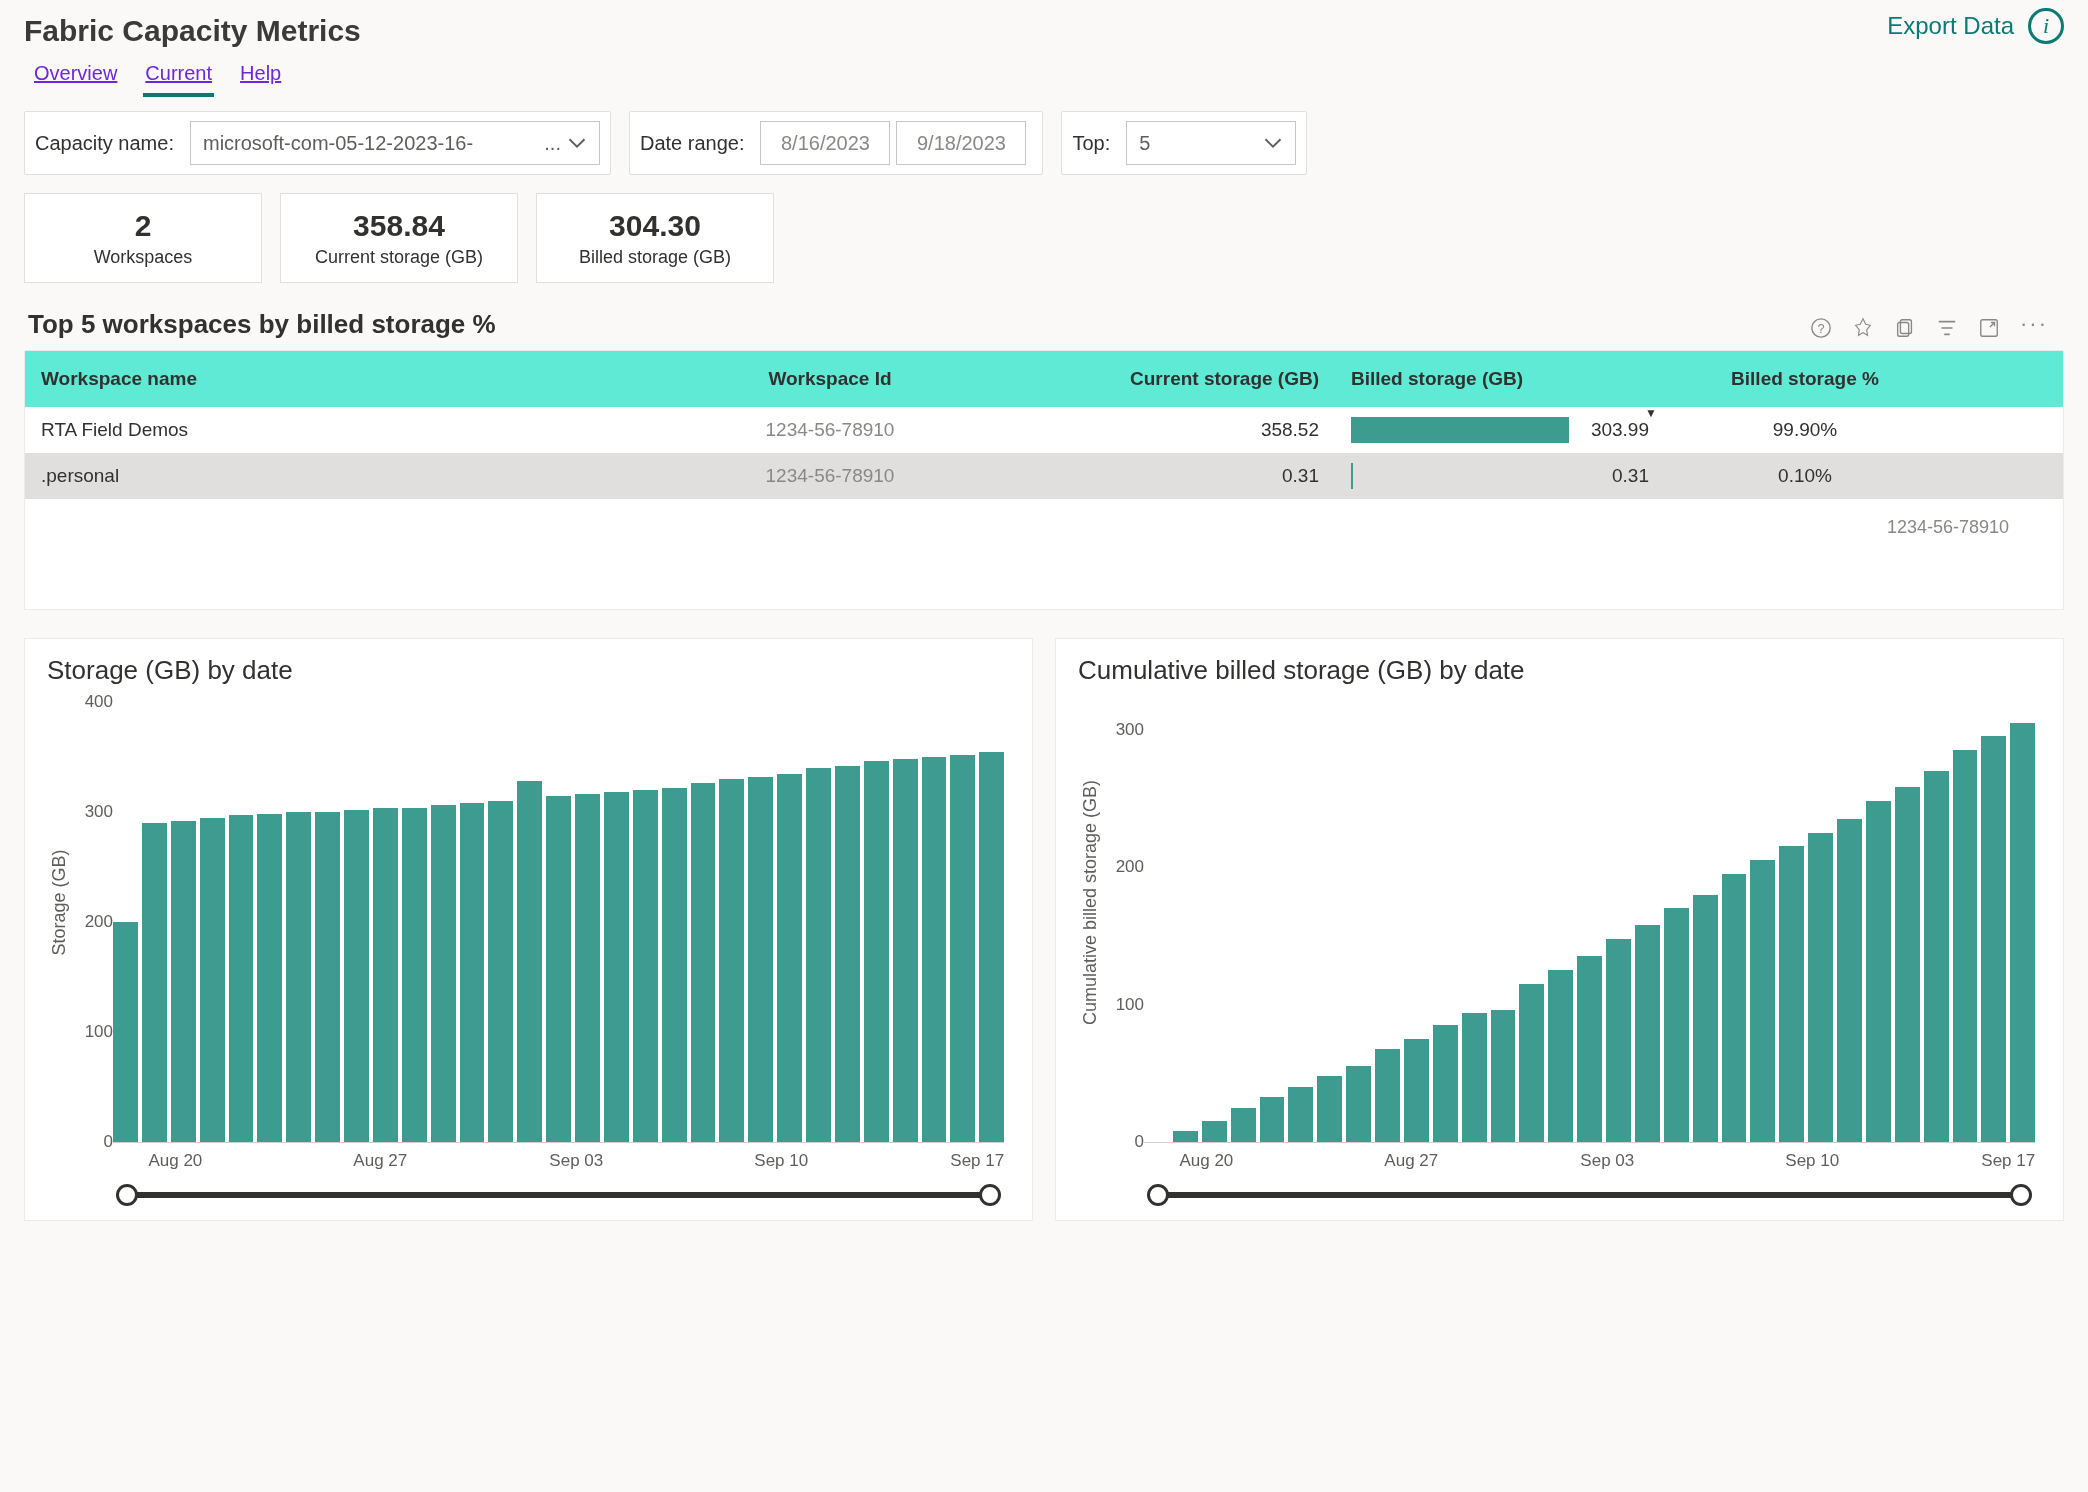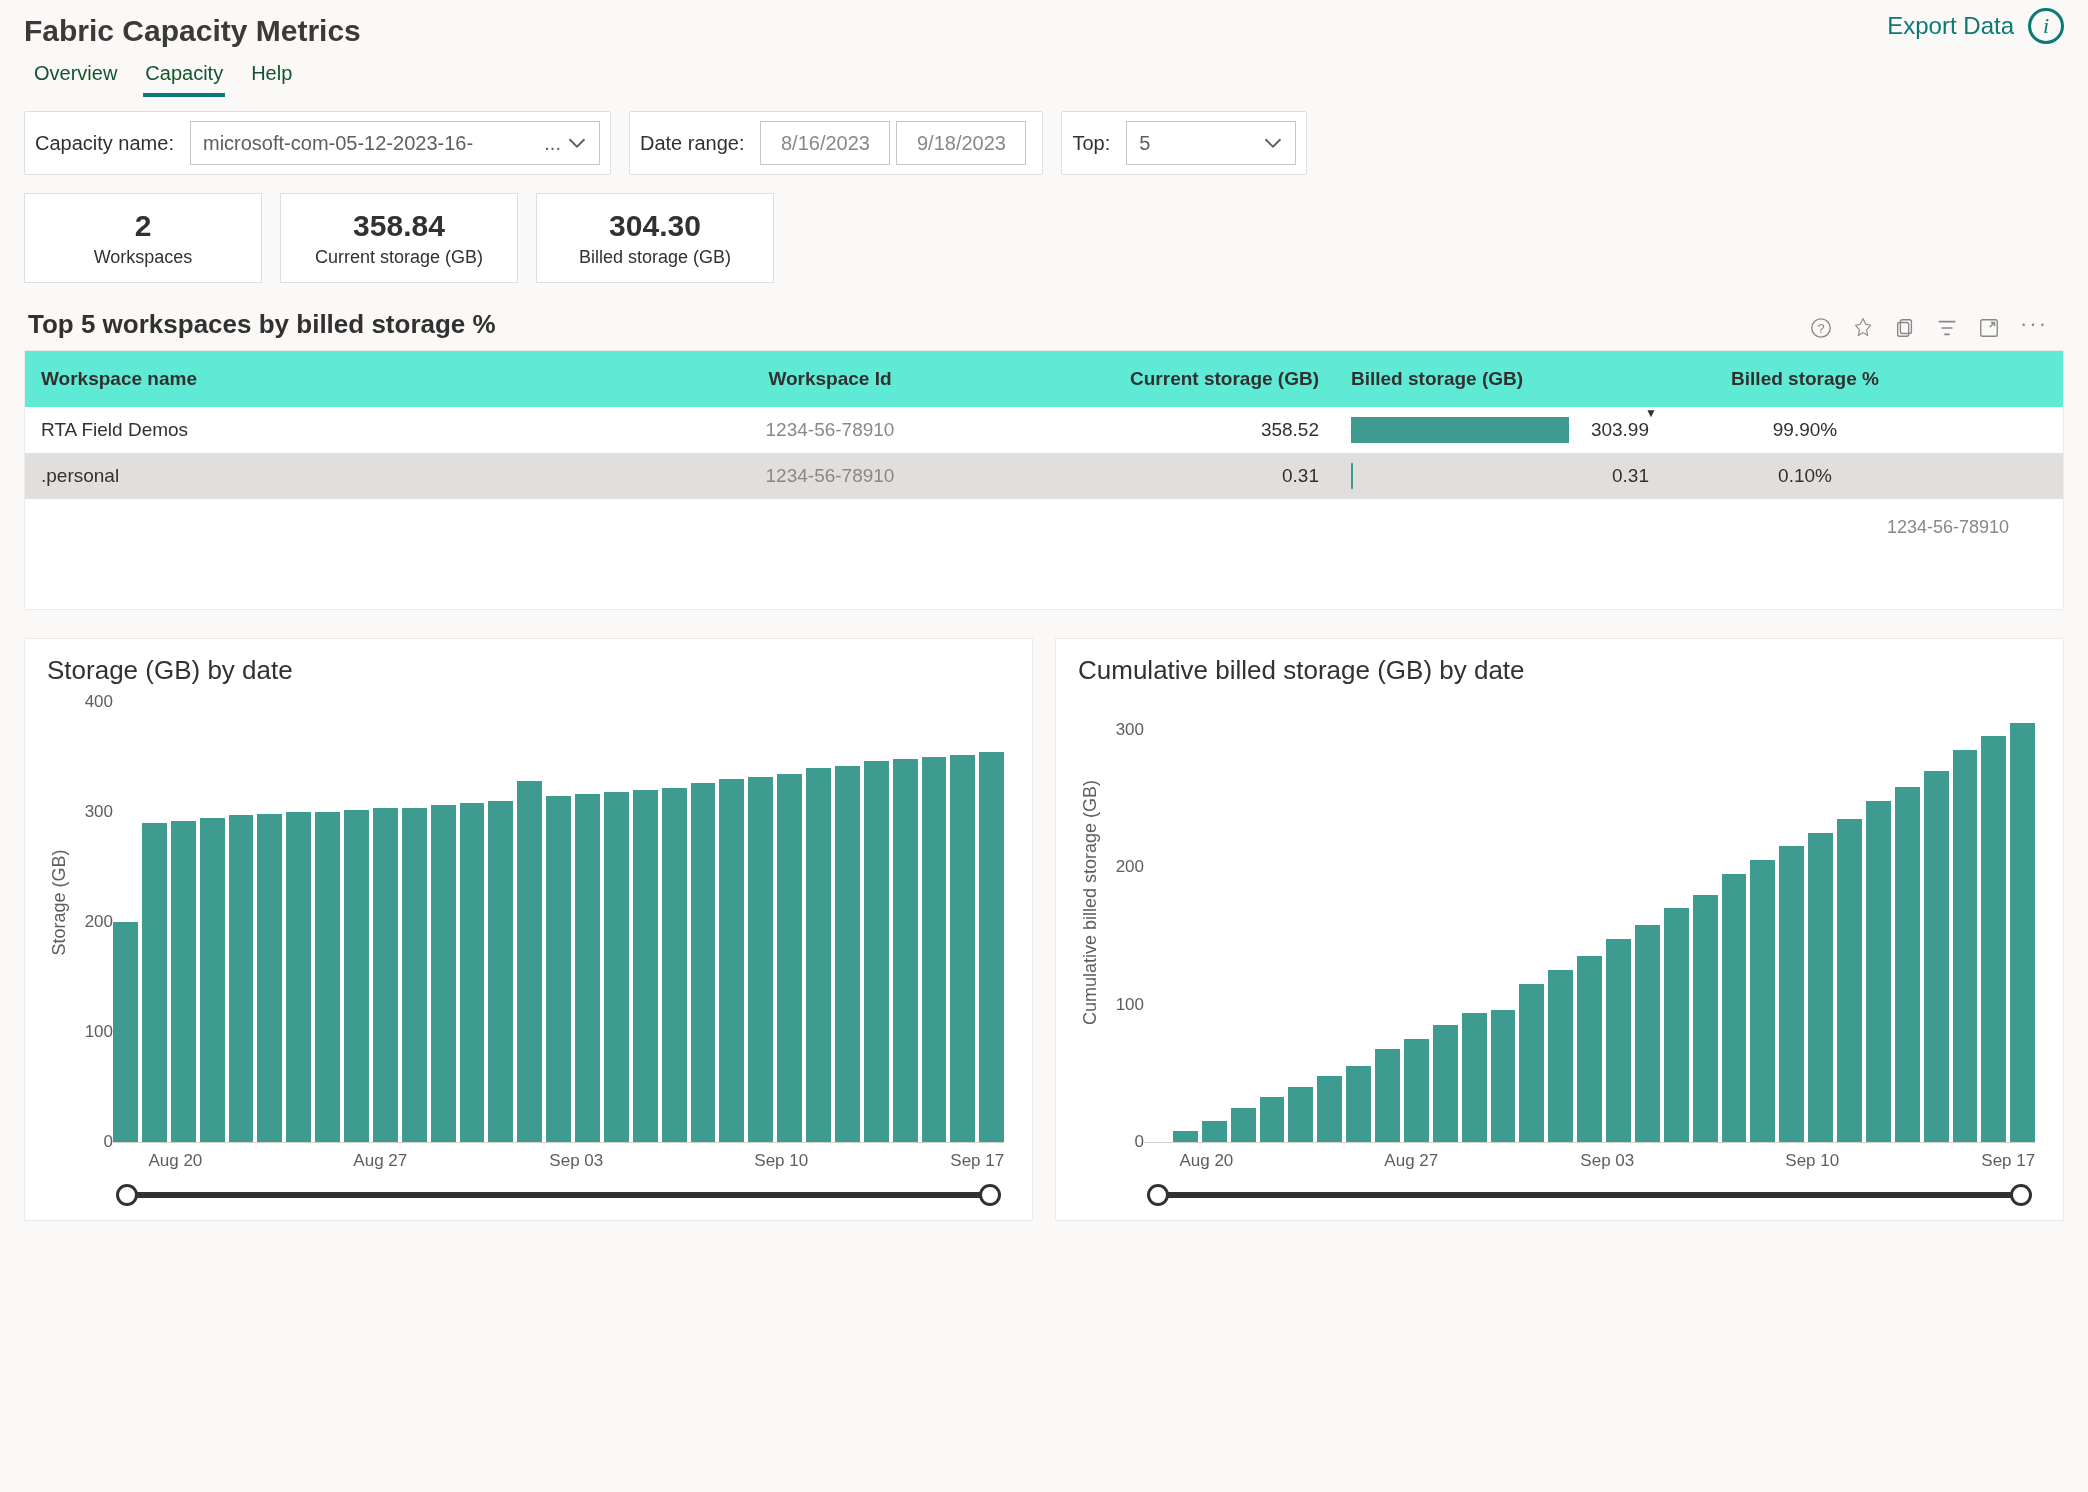--- a/index.html
+++ b/index.html
@@ -7,21 +7,21 @@
   body { padding: 8px 24px; }
 
   
   .header-row { display: flex; justify-content: space-between; align-items: flex-start; }
   .page-title { font-size: 30px; font-weight: 600; color: #3b3a39; padding: 6px 0 2px 0; }
   .export { display: flex; align-items: center; gap: 14px; }
   .export-link { font-size: 24px; font-weight: 400; color: #0b7a75; cursor: pointer; }
   .info-icon { width: 36px; height: 36px; border: 3px solid #0b7a75; border-radius: 50%; color: #0b7a75; display: flex; align-items: center; justify-content: center; font-size: 22px; font-style: italic; font-family: Georgia, serif; }
 
   .tabs { display: flex; gap: 24px; padding: 4px 8px 0 8px; }
-  .tab { font-size: 20px; color: #14532d; padding: 8px 2px; cursor: pointer; }
+  .tab { font-size: 20px; color: #6d28d9; padding: 8px 2px; cursor: pointer; text-decoration: underline; }
   .tab.active { border-bottom: 4px solid #0b7a75; font-weight: 500; }
 
   
   .filter-row { display: flex; gap: 18px; margin-top: 14px; }
   .filter-card { background: #ffffff; border: 1px solid #e1dfdd; border-radius: 2px; display: flex; align-items: center; padding: 6px 10px; height: 64px; }
   .filter-label { font-size: 20px; color: #323130; margin-right: 16px; }
   .select-box, .date-box, .top-box { height: 44px; border: 1px solid #c8c6c4; background: #fff; display: flex; align-items: center; justify-content: space-between; padding: 0 12px; font-size: 20px; color: #605e5c; cursor: pointer; }
   .select-box { width: 410px; }
   .date-box { width: 130px; justify-content: center; color: #8a8886; margin-right: 6px; }
   .top-box { width: 170px; color: #605e5c; font-weight: 400; }
@@ -80,21 +80,21 @@
 
 </style>
 </head>
 <body>
 
 <div class="header-row">
   <div>
     <div class="page-title">Fabric Capacity Metrics</div>
     <div class="tabs">
       <div class="tab">Overview</div>
-      <div class="tab active">Capacity</div>
+      <div class="tab active">Current</div>
       <div class="tab">Help</div>
     </div>
   </div>
   <div class="export">
     <span class="export-link">Export Data</span>
     <span class="info-icon">i</span>
   </div>
 </div>
 
 <div class="filter-row">

